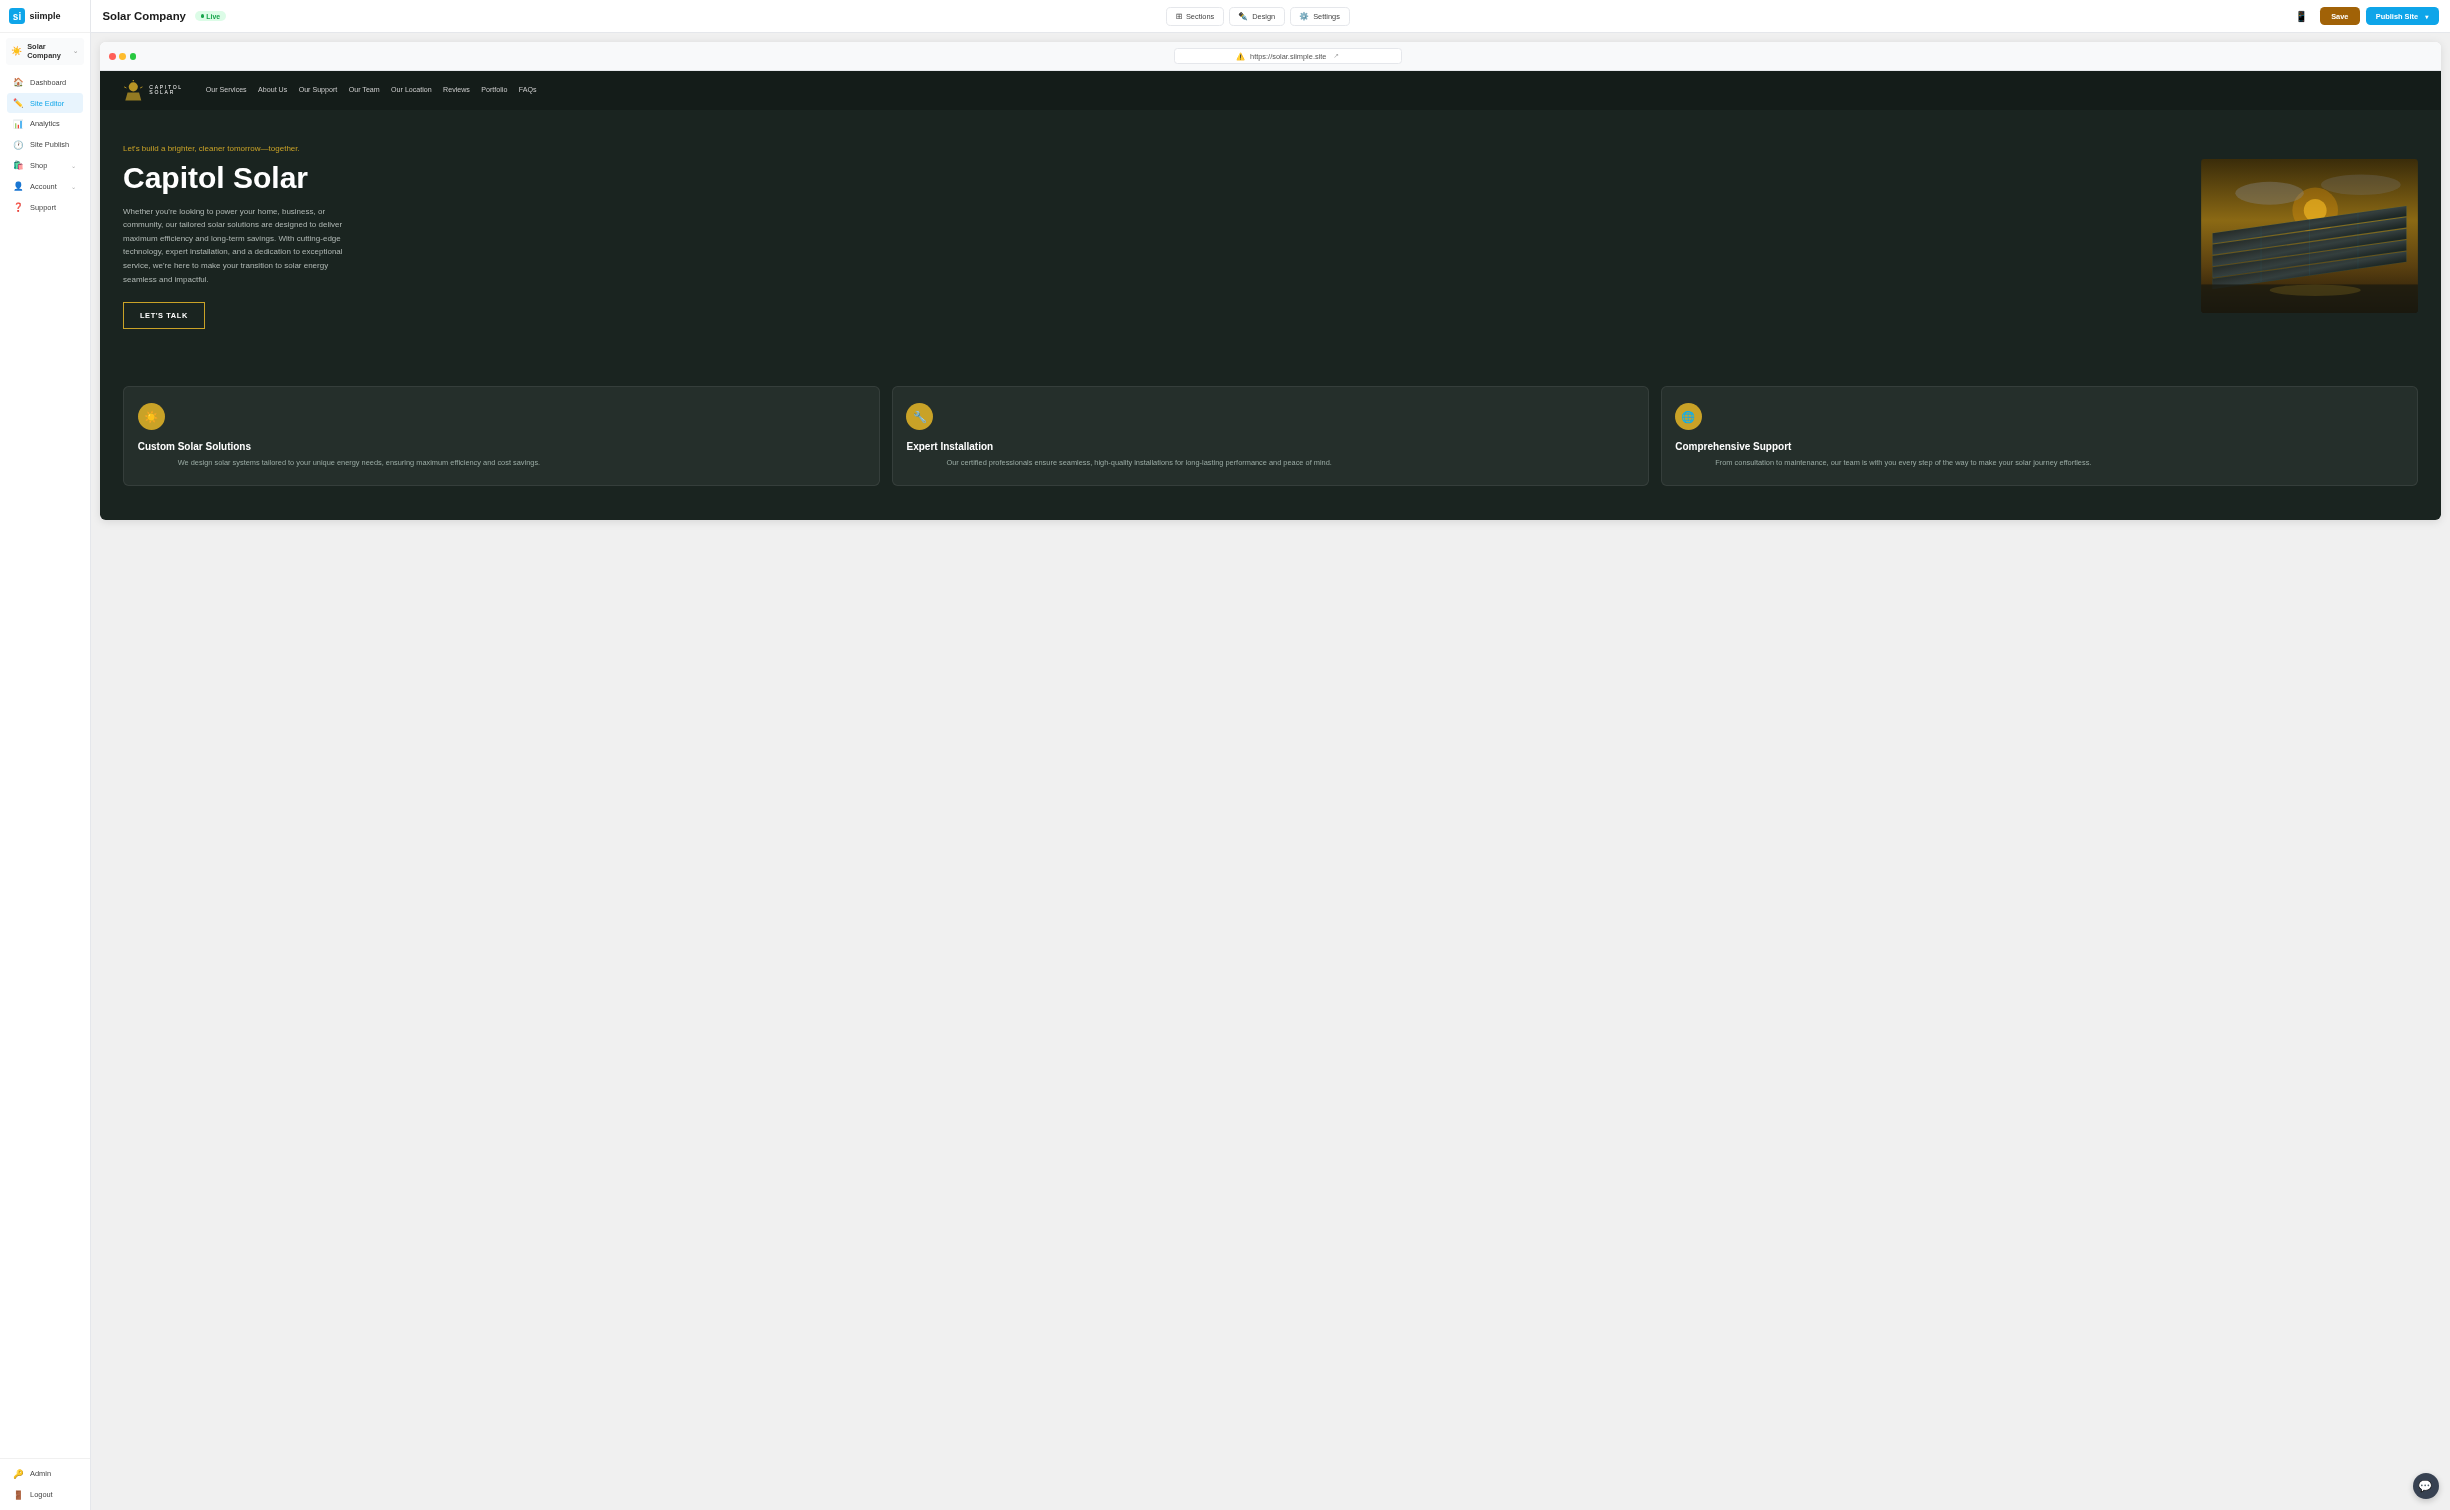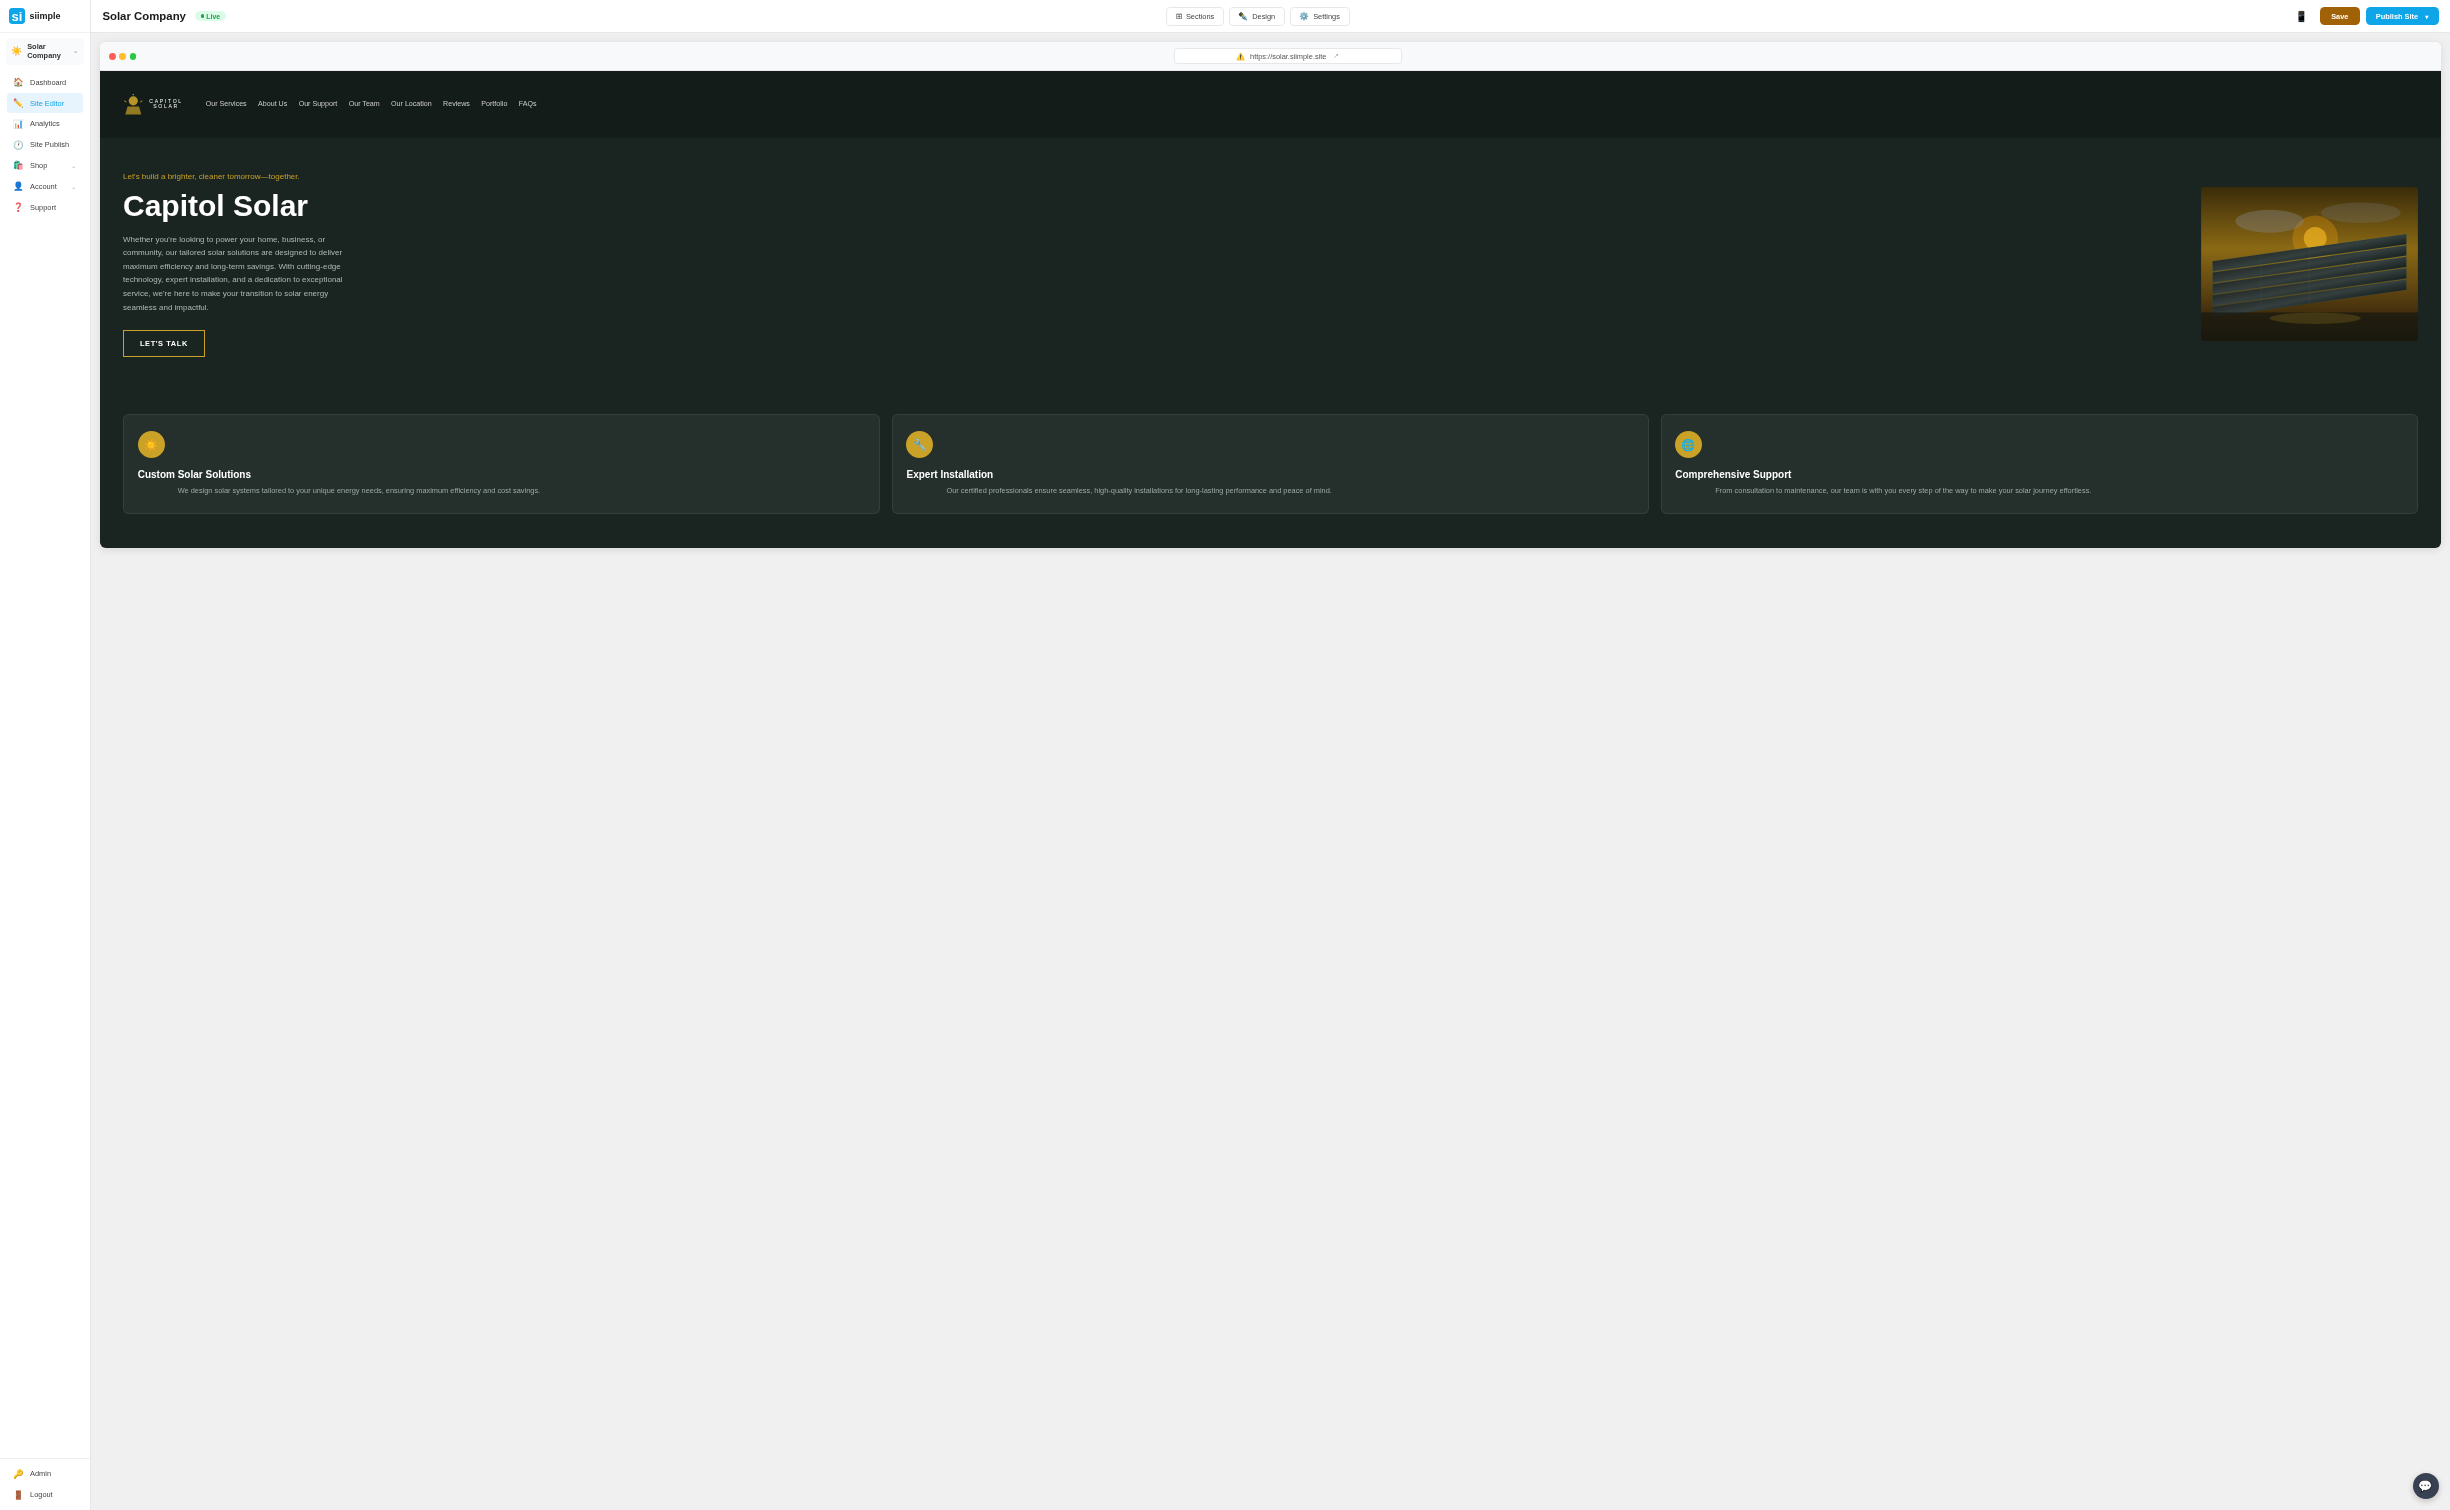--- a/index.html
+++ b/index.html
@@ -21,21 +21,21 @@
       border-bottom: 0.6px solid #f0f0f0;
       display: flex;
       align-items: center;
       gap: 4.6px;
     }
     .logo-icon {
       width: 16px; height: 16px;
       background: #0ea5e9;
       border-radius: 3.4px;
       display: flex; align-items: center; justify-content: center;
-      color: #fff; font-weight: bold; font-size: 13px;
+      color: #fff; font-weight: bold; font-size: 10px;
     }
     .logo-text { font-weight: 700; font-size: 9px; color: #1a1a1a; }
     .sidebar-workspace {
       display: flex; align-items: center; justify-content: space-between;
       padding: 4.6px 5.7px;
       cursor: pointer;
       border-radius: 3.4px;
       background: #f9fafb;
       margin: 4.6px 5.7px;
     }
@@ -195,24 +195,23 @@
     
     .site-content {
       background: #1a2420;
       color: #fff;
     }
 
     
     .site-nav {
       display: flex;
       align-items: center;
-      padding: 23px 23px;
+      padding: 9px 23px;
       gap: 11.4px;
       background: rgba(0,0,0,0.2);
-      text-align: center;
     }
     .site-logo {
       display: flex; align-items: center; gap: 5.7px;
       margin-right: 11.4px;
     }
     .site-logo-icon {
       width: 20.6px; height: 20.6px;
     }
     .site-logo-text {
       font-size: 9px; font-weight: 700; line-height: 1.1;

